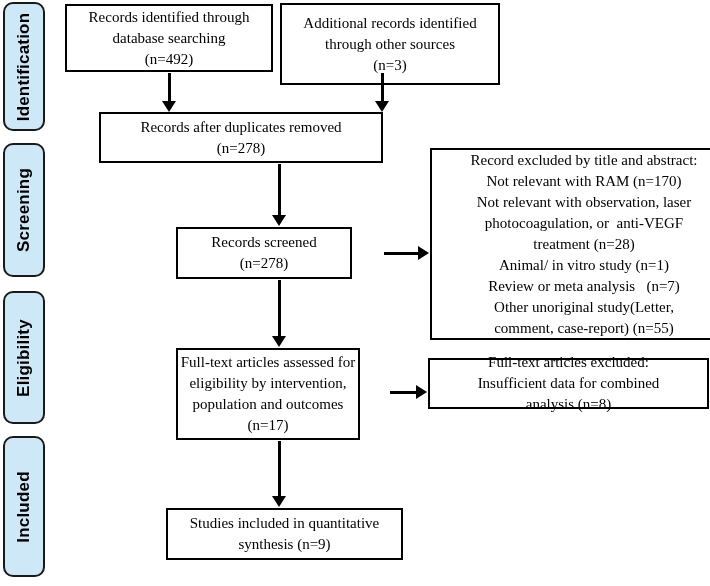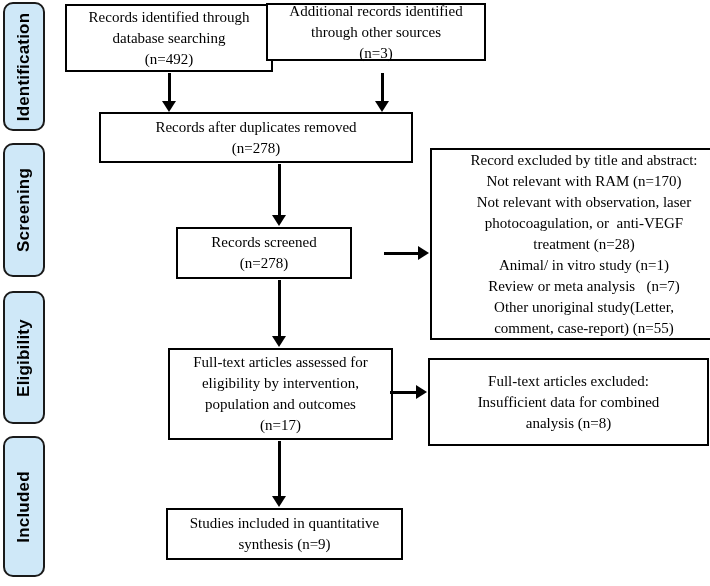--- a/index.html
+++ b/index.html
@@ -79,27 +79,27 @@
   <div class="stage" style="top:436px;height:141px">
     <span class="stage-label">Included</span>
   </div>
 
   <div class="fbox" style="left:65px;top:4px;width:208px;height:68px">
     <span class="fbox-text">Records identified through
 database searching
 (n=492)</span>
   </div>
 
-  <div class="fbox" style="left:266px;top:3px;width:220px;height:58px">
+  <div class="fbox" style="left:280px;top:3px;width:220px;height:82px">
     <span class="fbox-text">Additional records identified
 through other sources
 (n=3)</span>
   </div>
 
-  <div class="fbox" style="left:99px;top:112px;width:314px;height:51px">
+  <div class="fbox" style="left:99px;top:112px;width:284px;height:51px">
     <span class="fbox-text">Records after duplicates removed
 (n=278)</span>
   </div>
 
   <div class="fbox" style="left:176px;top:227px;width:176px;height:52px">
     <span class="fbox-text">Records screened
 (n=278)</span>
   </div>
 
   <div class="fbox" style="left:430px;top:148px;width:308px;height:192px">
@@ -107,28 +107,28 @@
 Not relevant with RAM (n=170)
 Not relevant with observation, laser
 photocoagulation, or  anti-VEGF
 treatment (n=28)
 Animal/ in vitro study (n=1)
 Review or meta analysis   (n=7)
 Other unoriginal study(Letter,
 comment, case-report) (n=55)</span>
   </div>
 
-  <div class="fbox" style="left:168px;top:348px;width:225px;height:92px">
+  <div class="fbox" style="left:176px;top:348px;width:184px;height:92px">
     <span class="fbox-text">Full-text articles assessed for
 eligibility by intervention,
 population and outcomes
 (n=17)</span>
   </div>
 
-  <div class="fbox" style="left:428px;top:358px;width:281px;height:88px">
+  <div class="fbox" style="left:428px;top:358px;width:281px;height:51px">
     <span class="fbox-text">Full-text articles excluded:
 Insufficient data for combined
 analysis (n=8)</span>
   </div>
 
   <div class="fbox" style="left:166px;top:508px;width:237px;height:52px">
     <span class="fbox-text">Studies included in quantitative
 synthesis (n=9)</span>
   </div>
 

